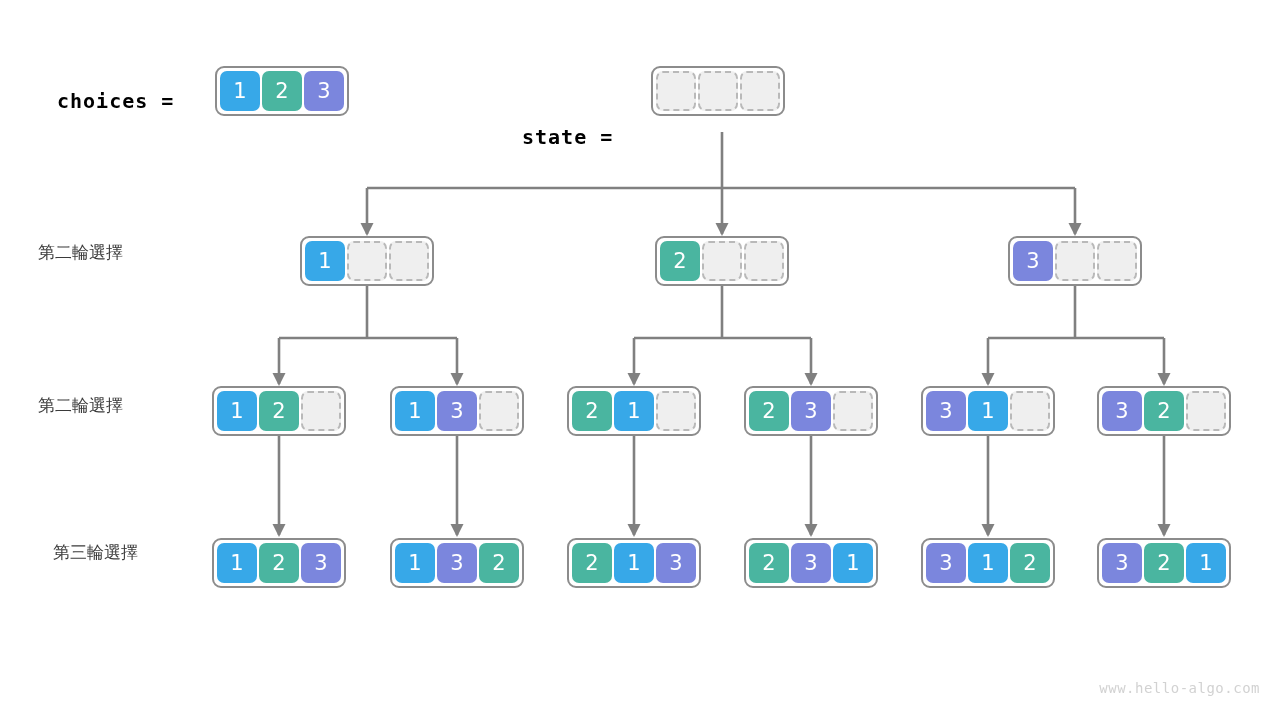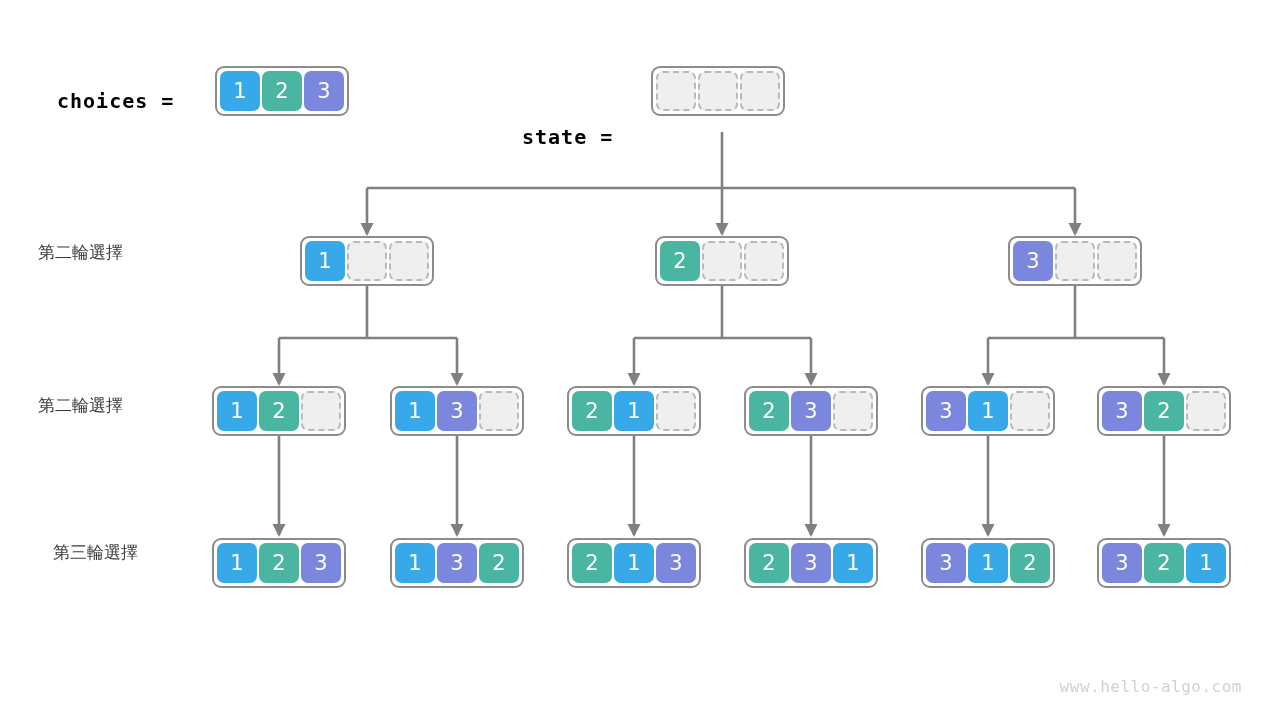--- a/index.html
+++ b/index.html
@@ -82,24 +82,24 @@
     color: transparent;
   }
 
   .cell.blue   { background: #37a8e8; }
   .cell.teal   { background: #4ab5a0; }
   .cell.purple { background: #7b86dd; }
 
   
   #watermark {
     position: absolute;
-    right: 38px;
+    right: 20px;
     bottom: 24px;
     font-family: "DejaVu Sans Mono", "Liberation Mono", monospace;
-    font-size: 16px;
+    font-size: 14px;
     color: #d2d2d2;
     letter-spacing: 0.5px;
   }
 </style>
 </head>
 <body>
 
 <div id="canvas">
 
   <svg id="wires" viewBox="0 0 1280 720" xmlns="http://www.w3.org/2000/svg">

